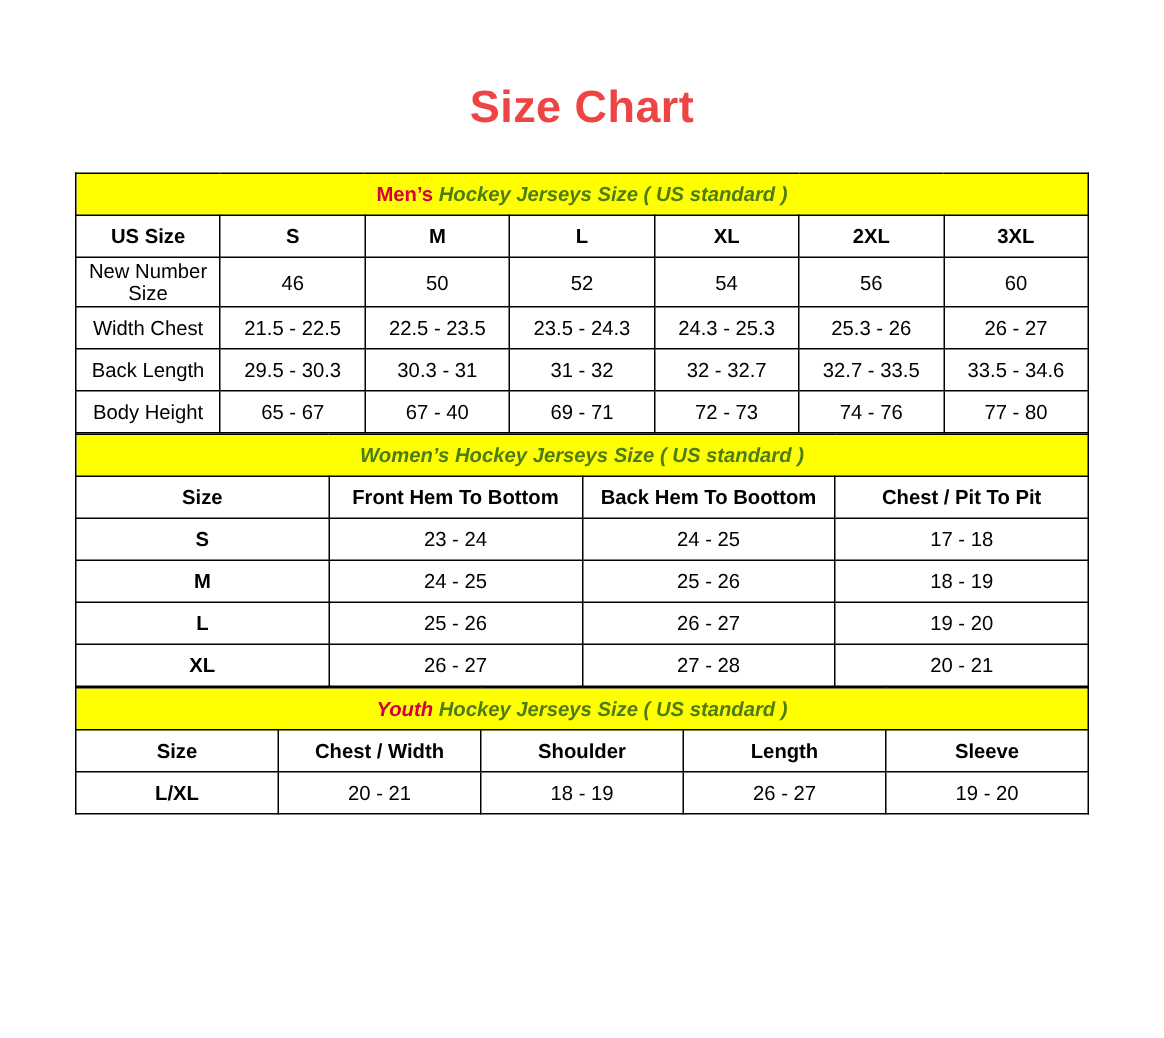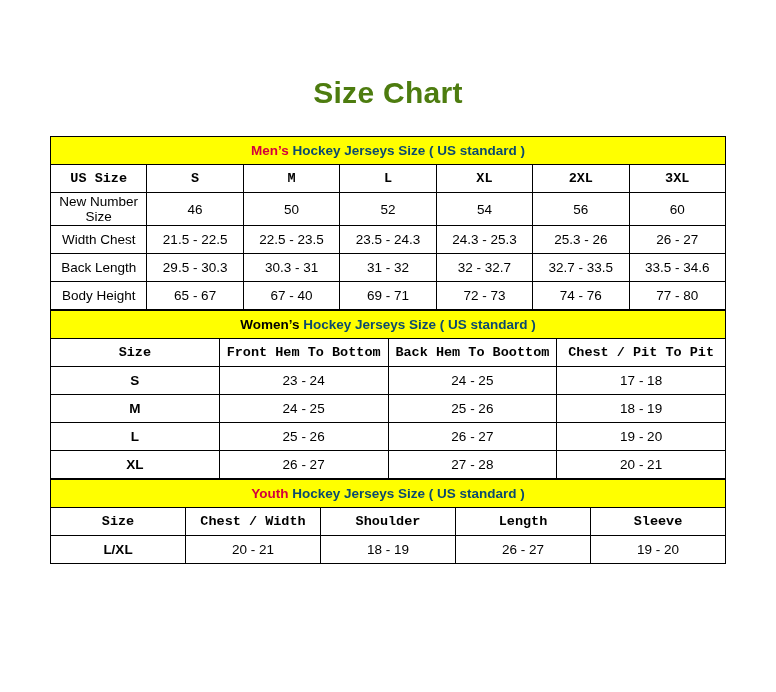--- a/index.html
+++ b/index.html
@@ -15,24 +15,24 @@
     overflow: hidden;
   }
   .page {
     width: 776px;
     height: 692px;
     position: relative;
     box-sizing: border-box;
   }
   .title {
     text-align: center;
-    color: #4d7c0f;
+    color: #ef4444;
     font-size: 30px;
     font-weight: bold;
-    padding-top: 76px;
+    padding-top: 55px;
     padding-bottom: 0;
     letter-spacing: 0.3px;
   }
   .chart-wrap {
     margin: 26px auto 0 auto;
     width: 676px;
   }
   table.sz {
     border-collapse: collapse;
     width: 676px;
@@ -47,26 +47,25 @@
     vertical-align: middle;
     background: #ffffff;
   }
   td.banner {
     background: #ffff00 !important;
     font-weight: bold;
     font-size: 14.5px;
     height: 30px;
   }
   .banner .grp-men { color: #d4003c; }
-  .banner .grp-women { color: #000000; }
-  .banner .grp-youth { color: #d4003c; }
-  .banner .rest { color: #0c4a6e; }
+  .banner .grp-women { color: #4d7c0f; font-style: italic; }
+  .banner .grp-youth { color: #d4003c; font-style: italic; }
+  .banner .rest { color: #4d7c0f; font-style: italic; }
   td.hdr {
     font-weight: bold;
-    font-family: Liberation Mono, monospace;
   }
   td.rowlabel {
     font-weight: normal;
   }
   td.boldlabel {
     font-weight: bold;
   }
 </style>
 </head>
 <body>

